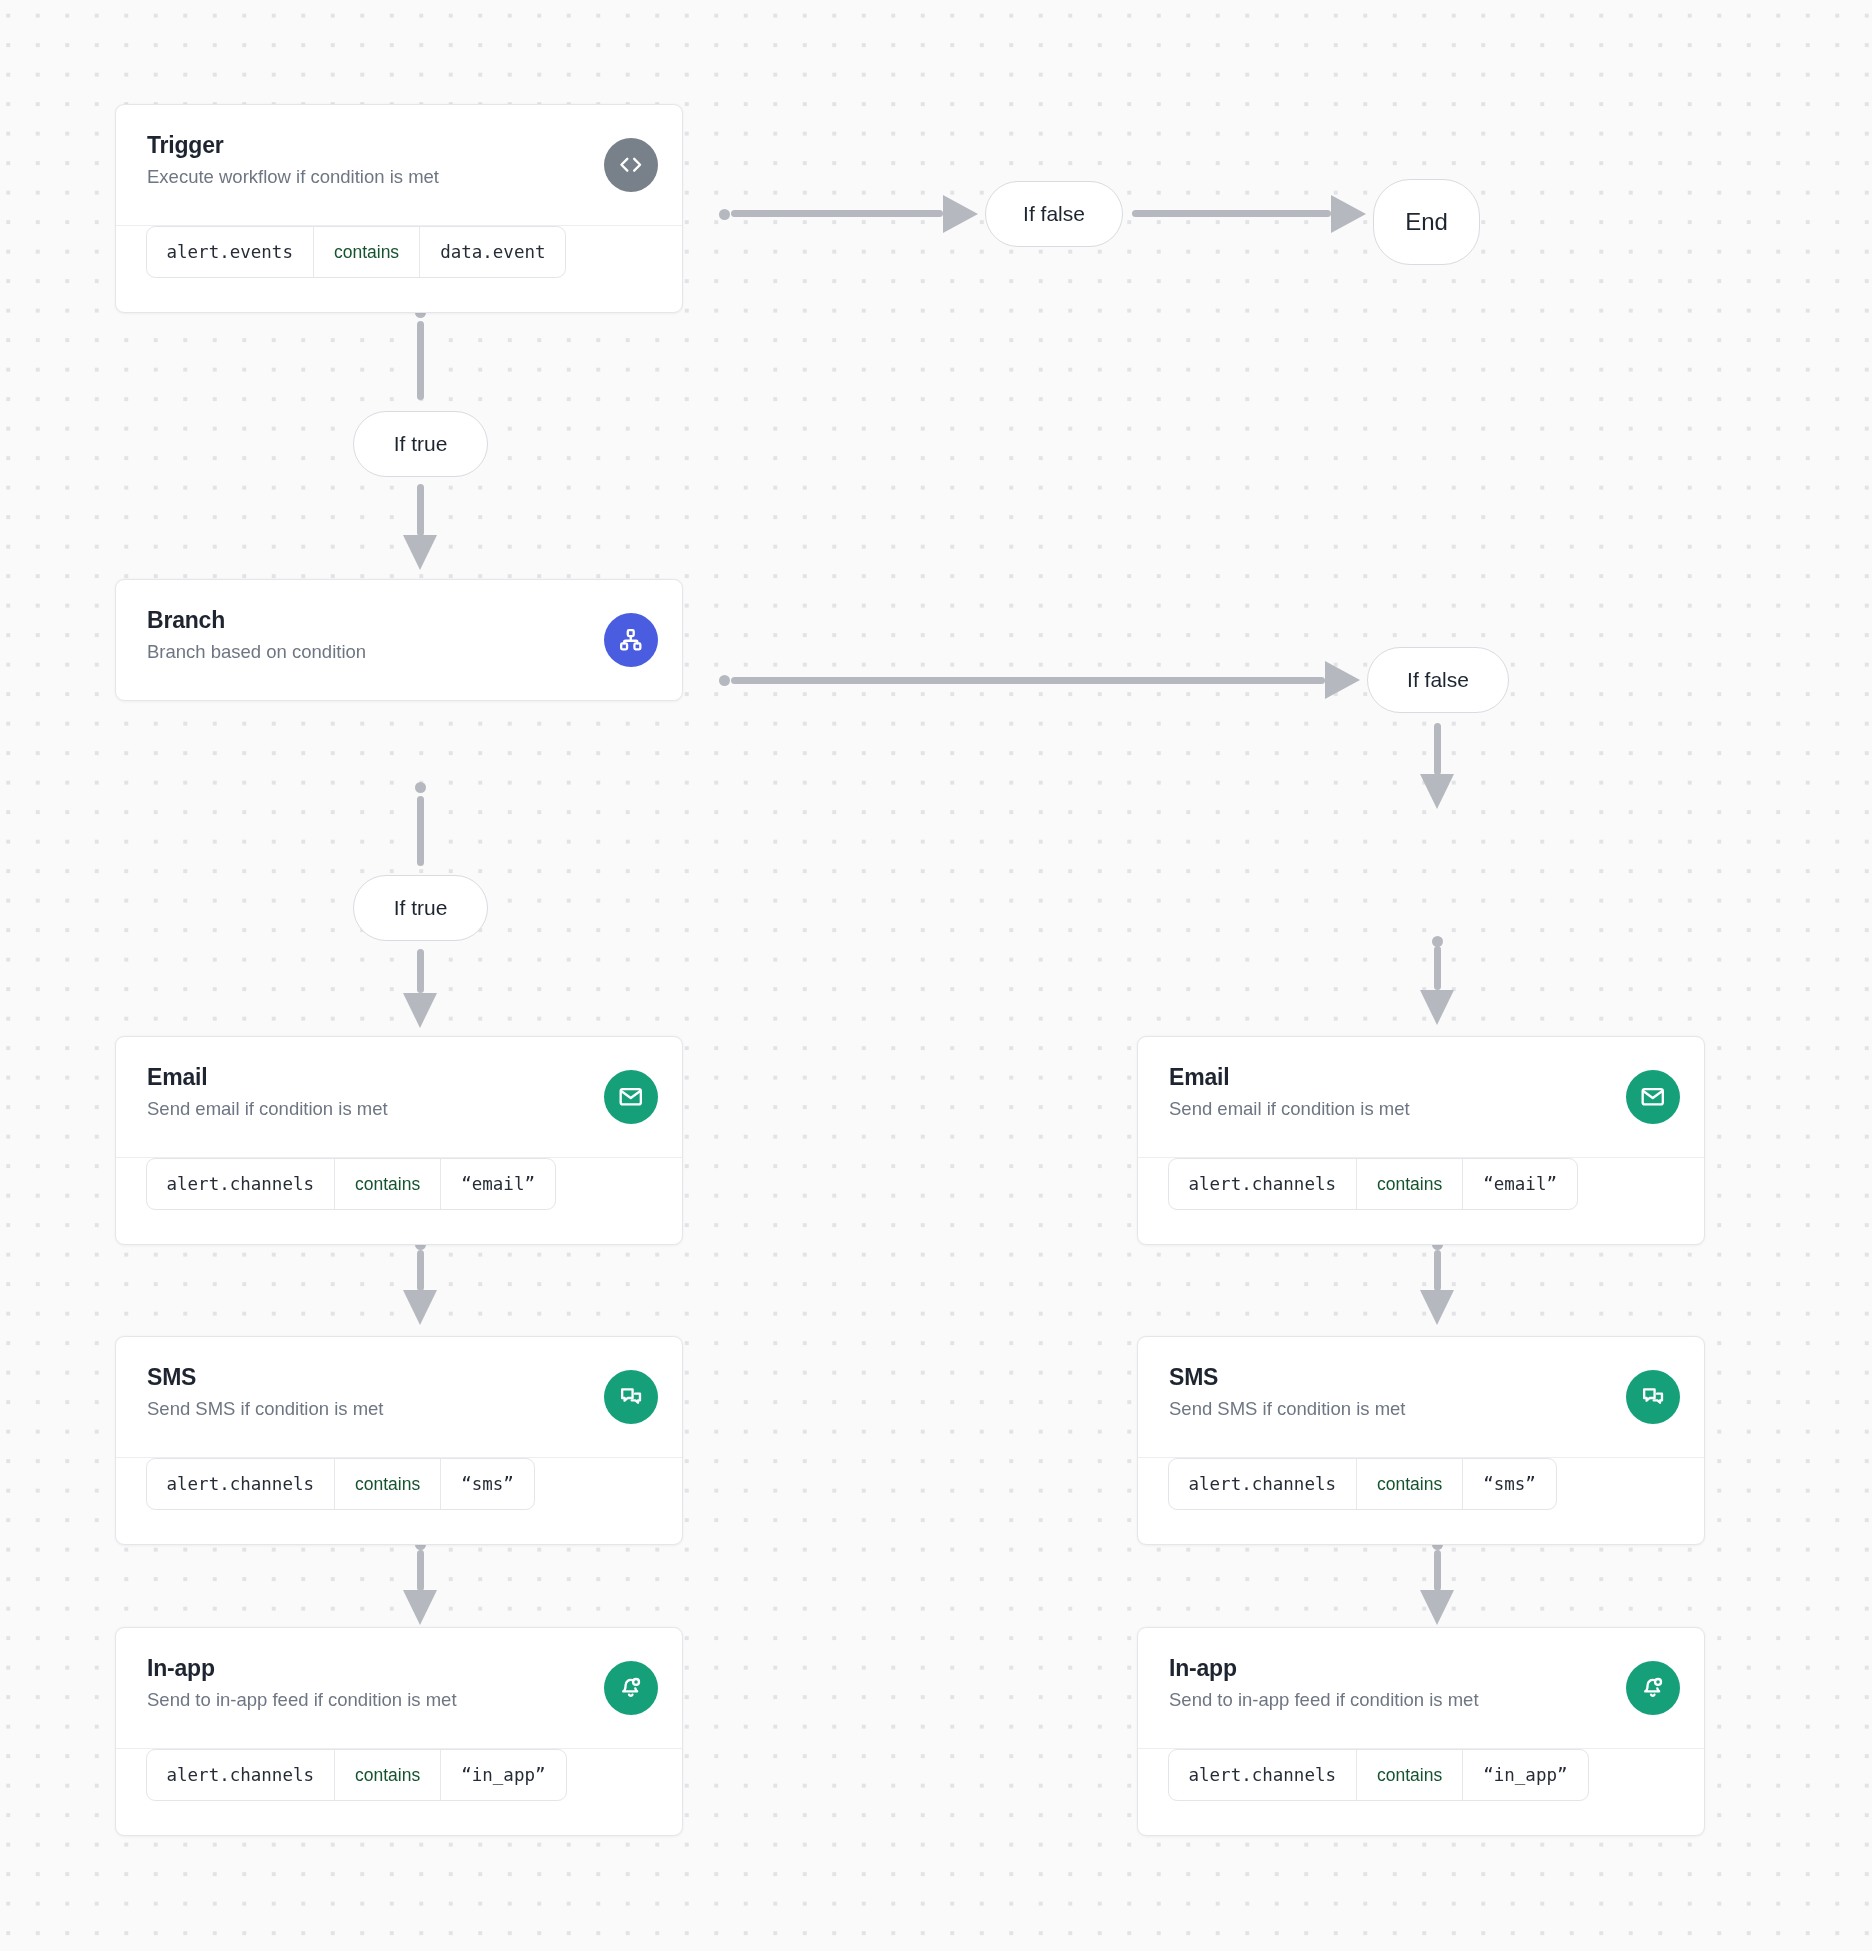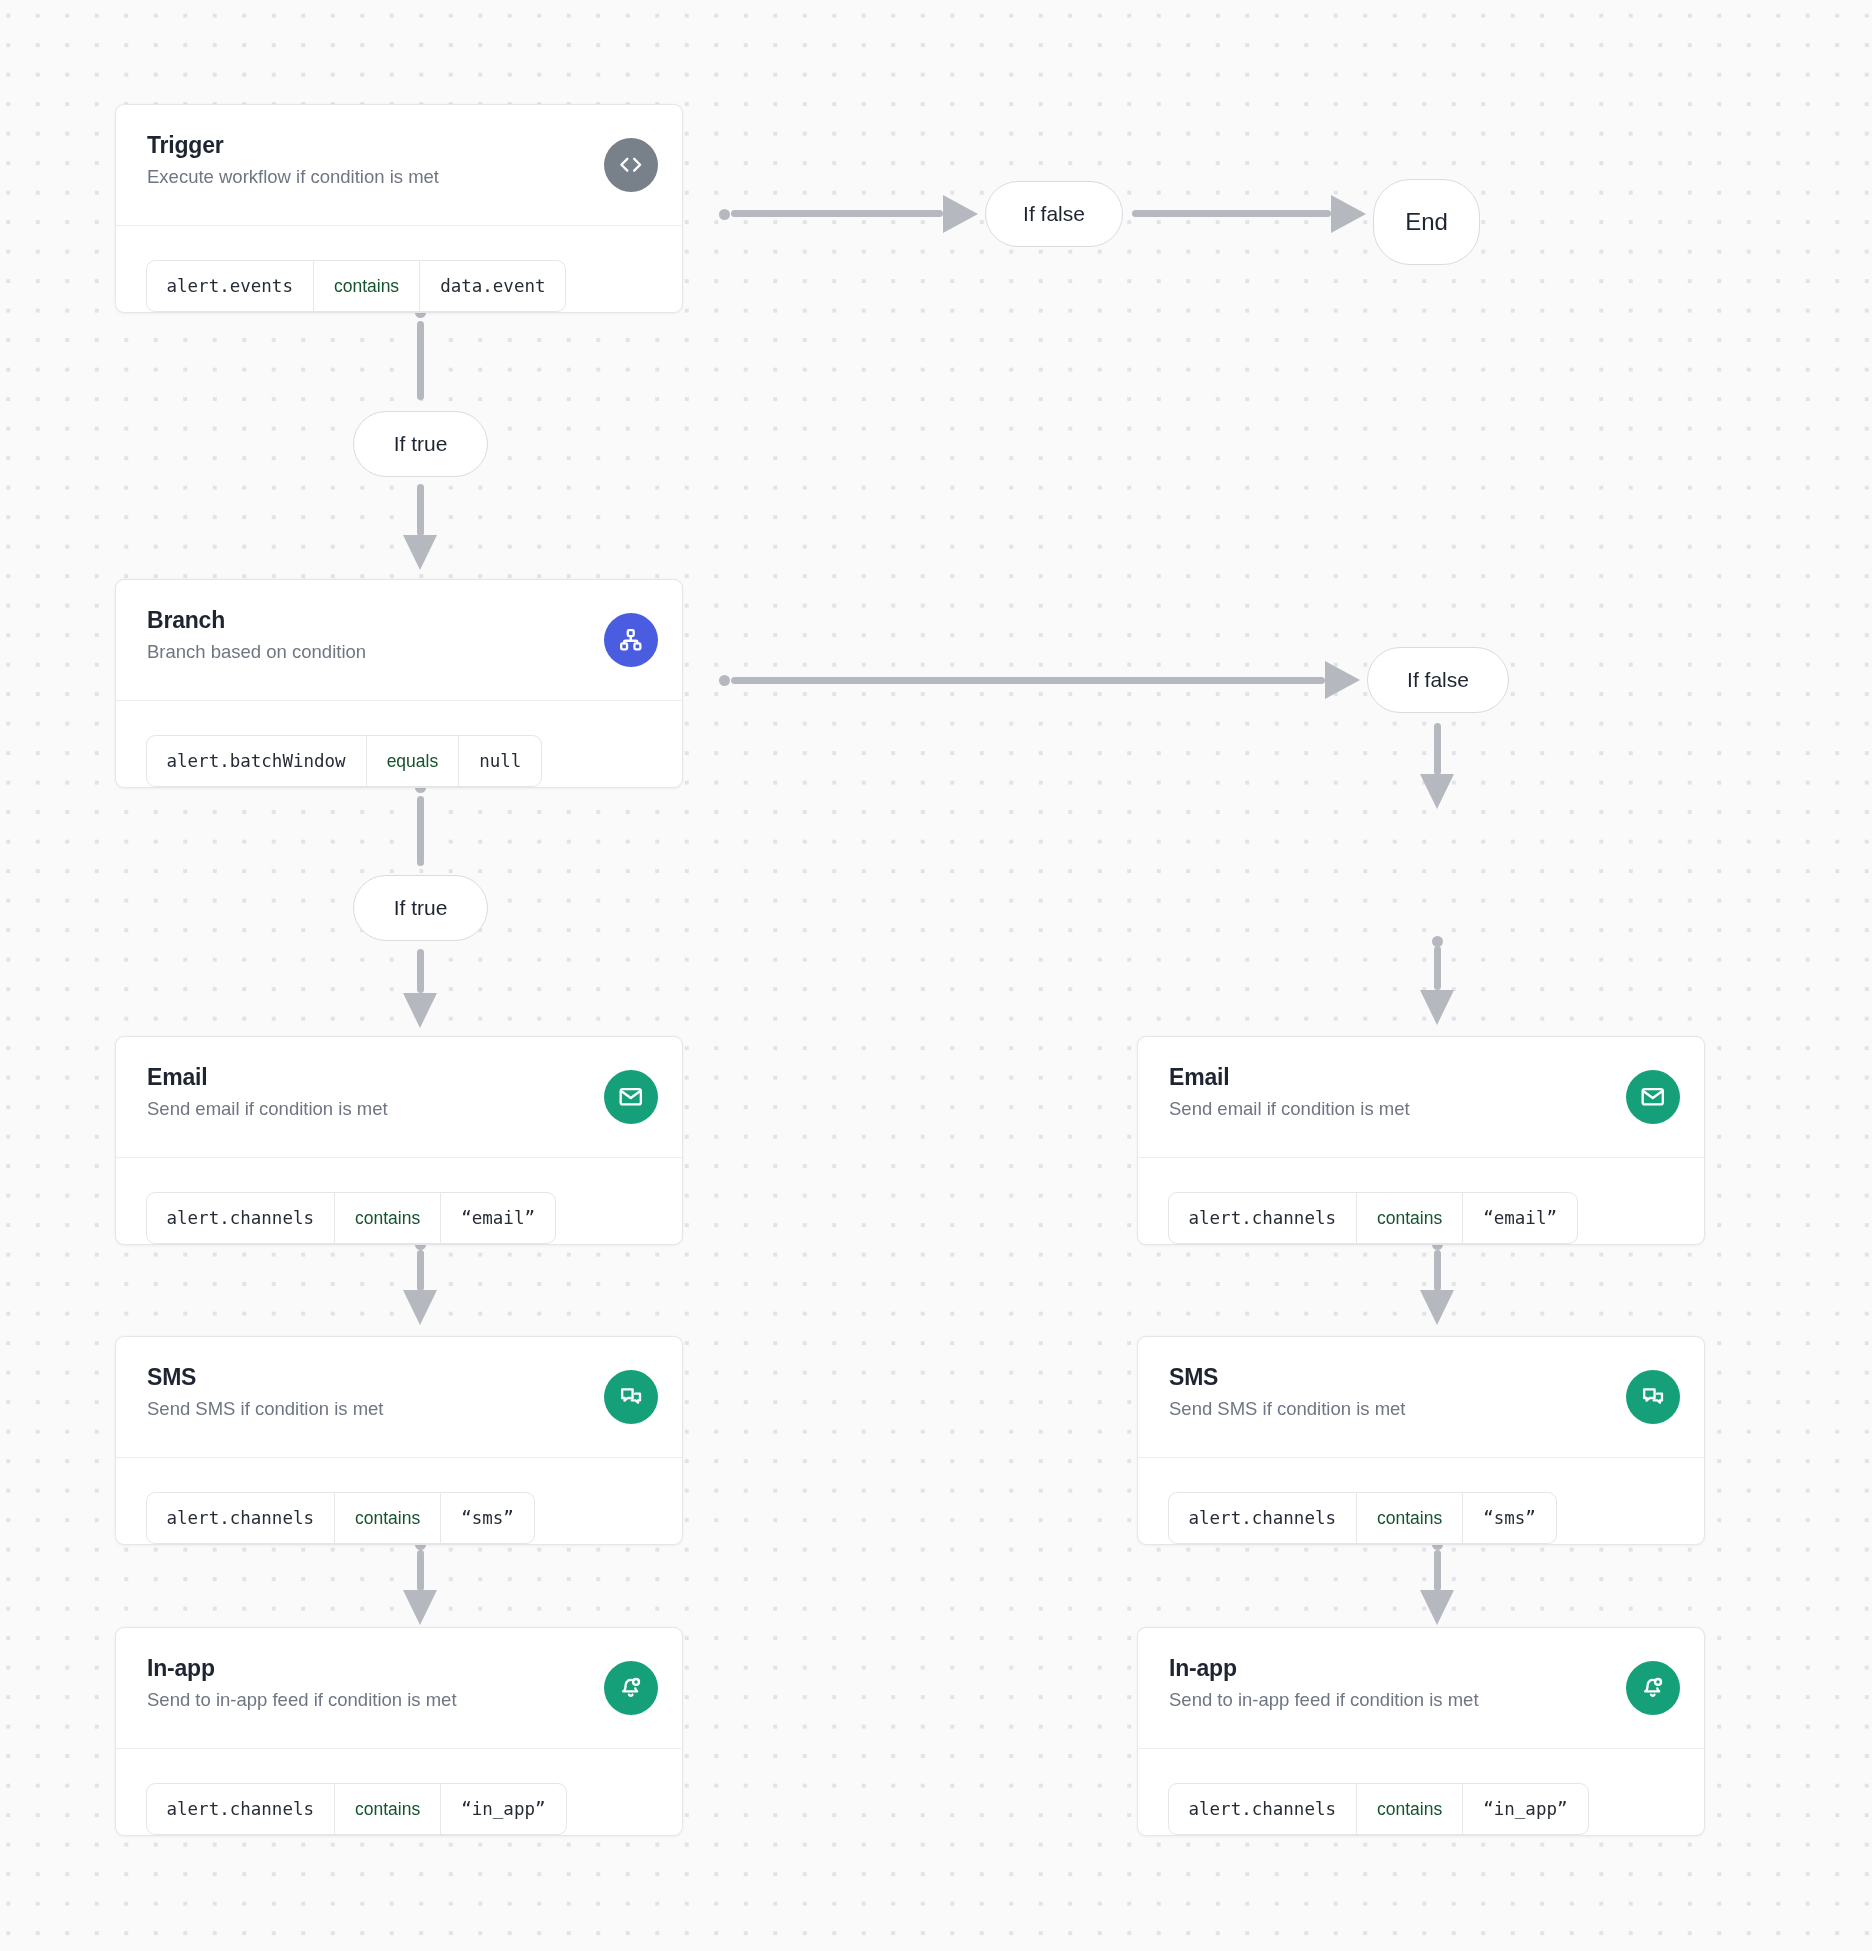--- a/index.html
+++ b/index.html
@@ -22,21 +22,21 @@
     position:absolute;right:24px;top:50%;transform:translateY(-50%);
     width:54px;height:54px;border-radius:50%;
     display:flex;align-items:center;justify-content:center;
   }
   .icon-circle svg{width:29.5px;height:29.5px;}
   .icon-gray{background:#788089;}
   .icon-blue{background:#4a5ce0;}
   .icon-green{background:#16a07a;}
   .node-cond{
     height:87px;border-top:0.9px solid #edeef1;
-    display:flex;align-items:flex-end;padding:0 29.5px;box-sizing:border-box;
+    display:flex;align-items:flex-start;padding:0 29.5px;box-sizing:border-box;
   }
   .cond-pill{
     display:inline-flex;align-items:stretch;background:#fff;
     border:0.9px solid #e3e5e9;border-radius:9.2px;overflow:hidden;
   }
   .cond-seg{
     display:flex;align-items:center;padding:0 20px;height:50px;
     font-family:"DejaVu Sans Mono","Liberation Mono",monospace;
     font-size:17.5px;color:#262c36;white-space:nowrap;
   }
@@ -145,27 +145,20 @@
       <span class="icon-circle icon-blue">
         <svg viewBox="0 0 24 24" fill="none" stroke="#fff" stroke-width="1.9" stroke-linecap="round" stroke-linejoin="round">
           <rect x="9.6" y="4.2" width="4.8" height="4.8" rx="1"></rect>
           <rect x="4.2" y="15" width="4.8" height="4.8" rx="1"></rect>
           <rect x="15" y="15" width="4.8" height="4.8" rx="1"></rect>
           <path d="M12 9v2.8"></path>
           <path d="M6.6 15v-1.2a1 1 0 0 1 1-1h8.8a1 1 0 0 1 1 1V15"></path>
         </svg>
       </span>
     </div>
-    <div class="node-cond">
-      <div class="cond-pill">
-        <span class="cond-seg">alert.batchWindow</span>
-        <span class="cond-seg cond-op">equals</span>
-        <span class="cond-seg">null</span>
-      </div>
-    </div>
   </section>
 
 
   <section class="node" style="left:115px;top:1036px">
     <div class="node-header">
       <div class="node-title">Email</div>
       <div class="node-subtitle">Send email if condition is met</div>
       <span class="icon-circle icon-green">
         <svg viewBox="0 0 24 24" fill="none" stroke="#fff" stroke-width="1.9" stroke-linecap="round" stroke-linejoin="round">
           <rect x="3.8" y="5.8" width="16.4" height="12.4" rx="1.6"></rect>

